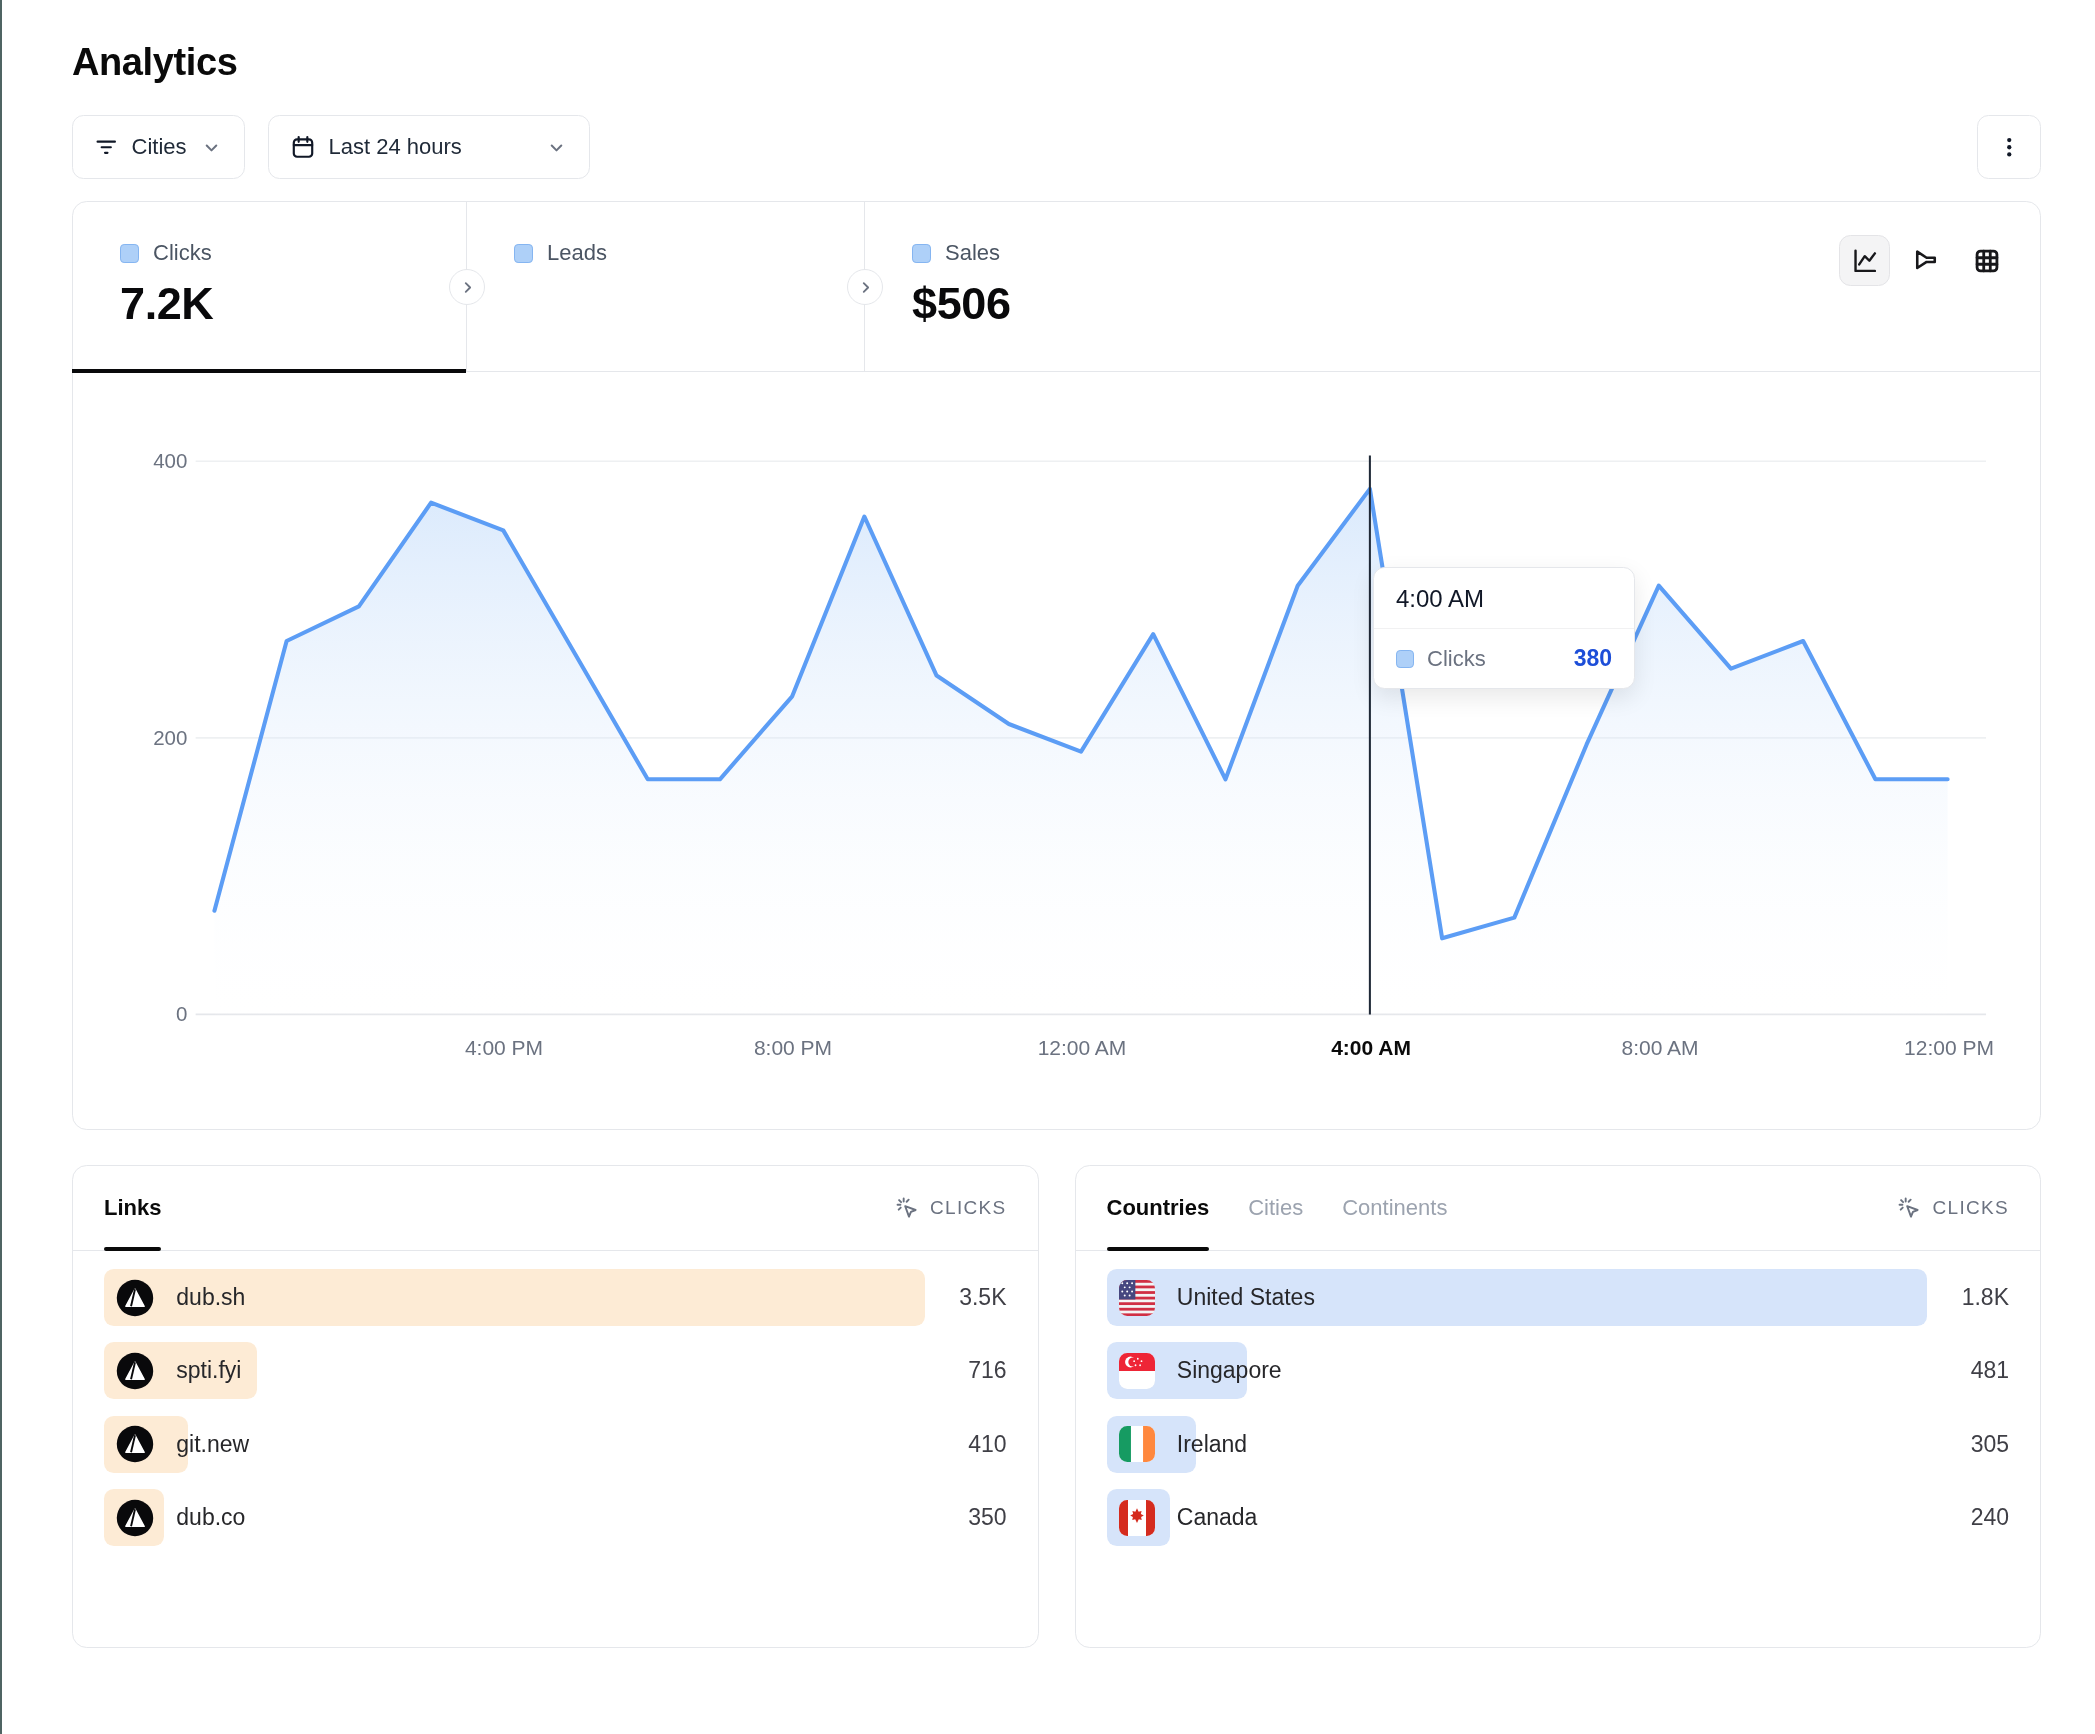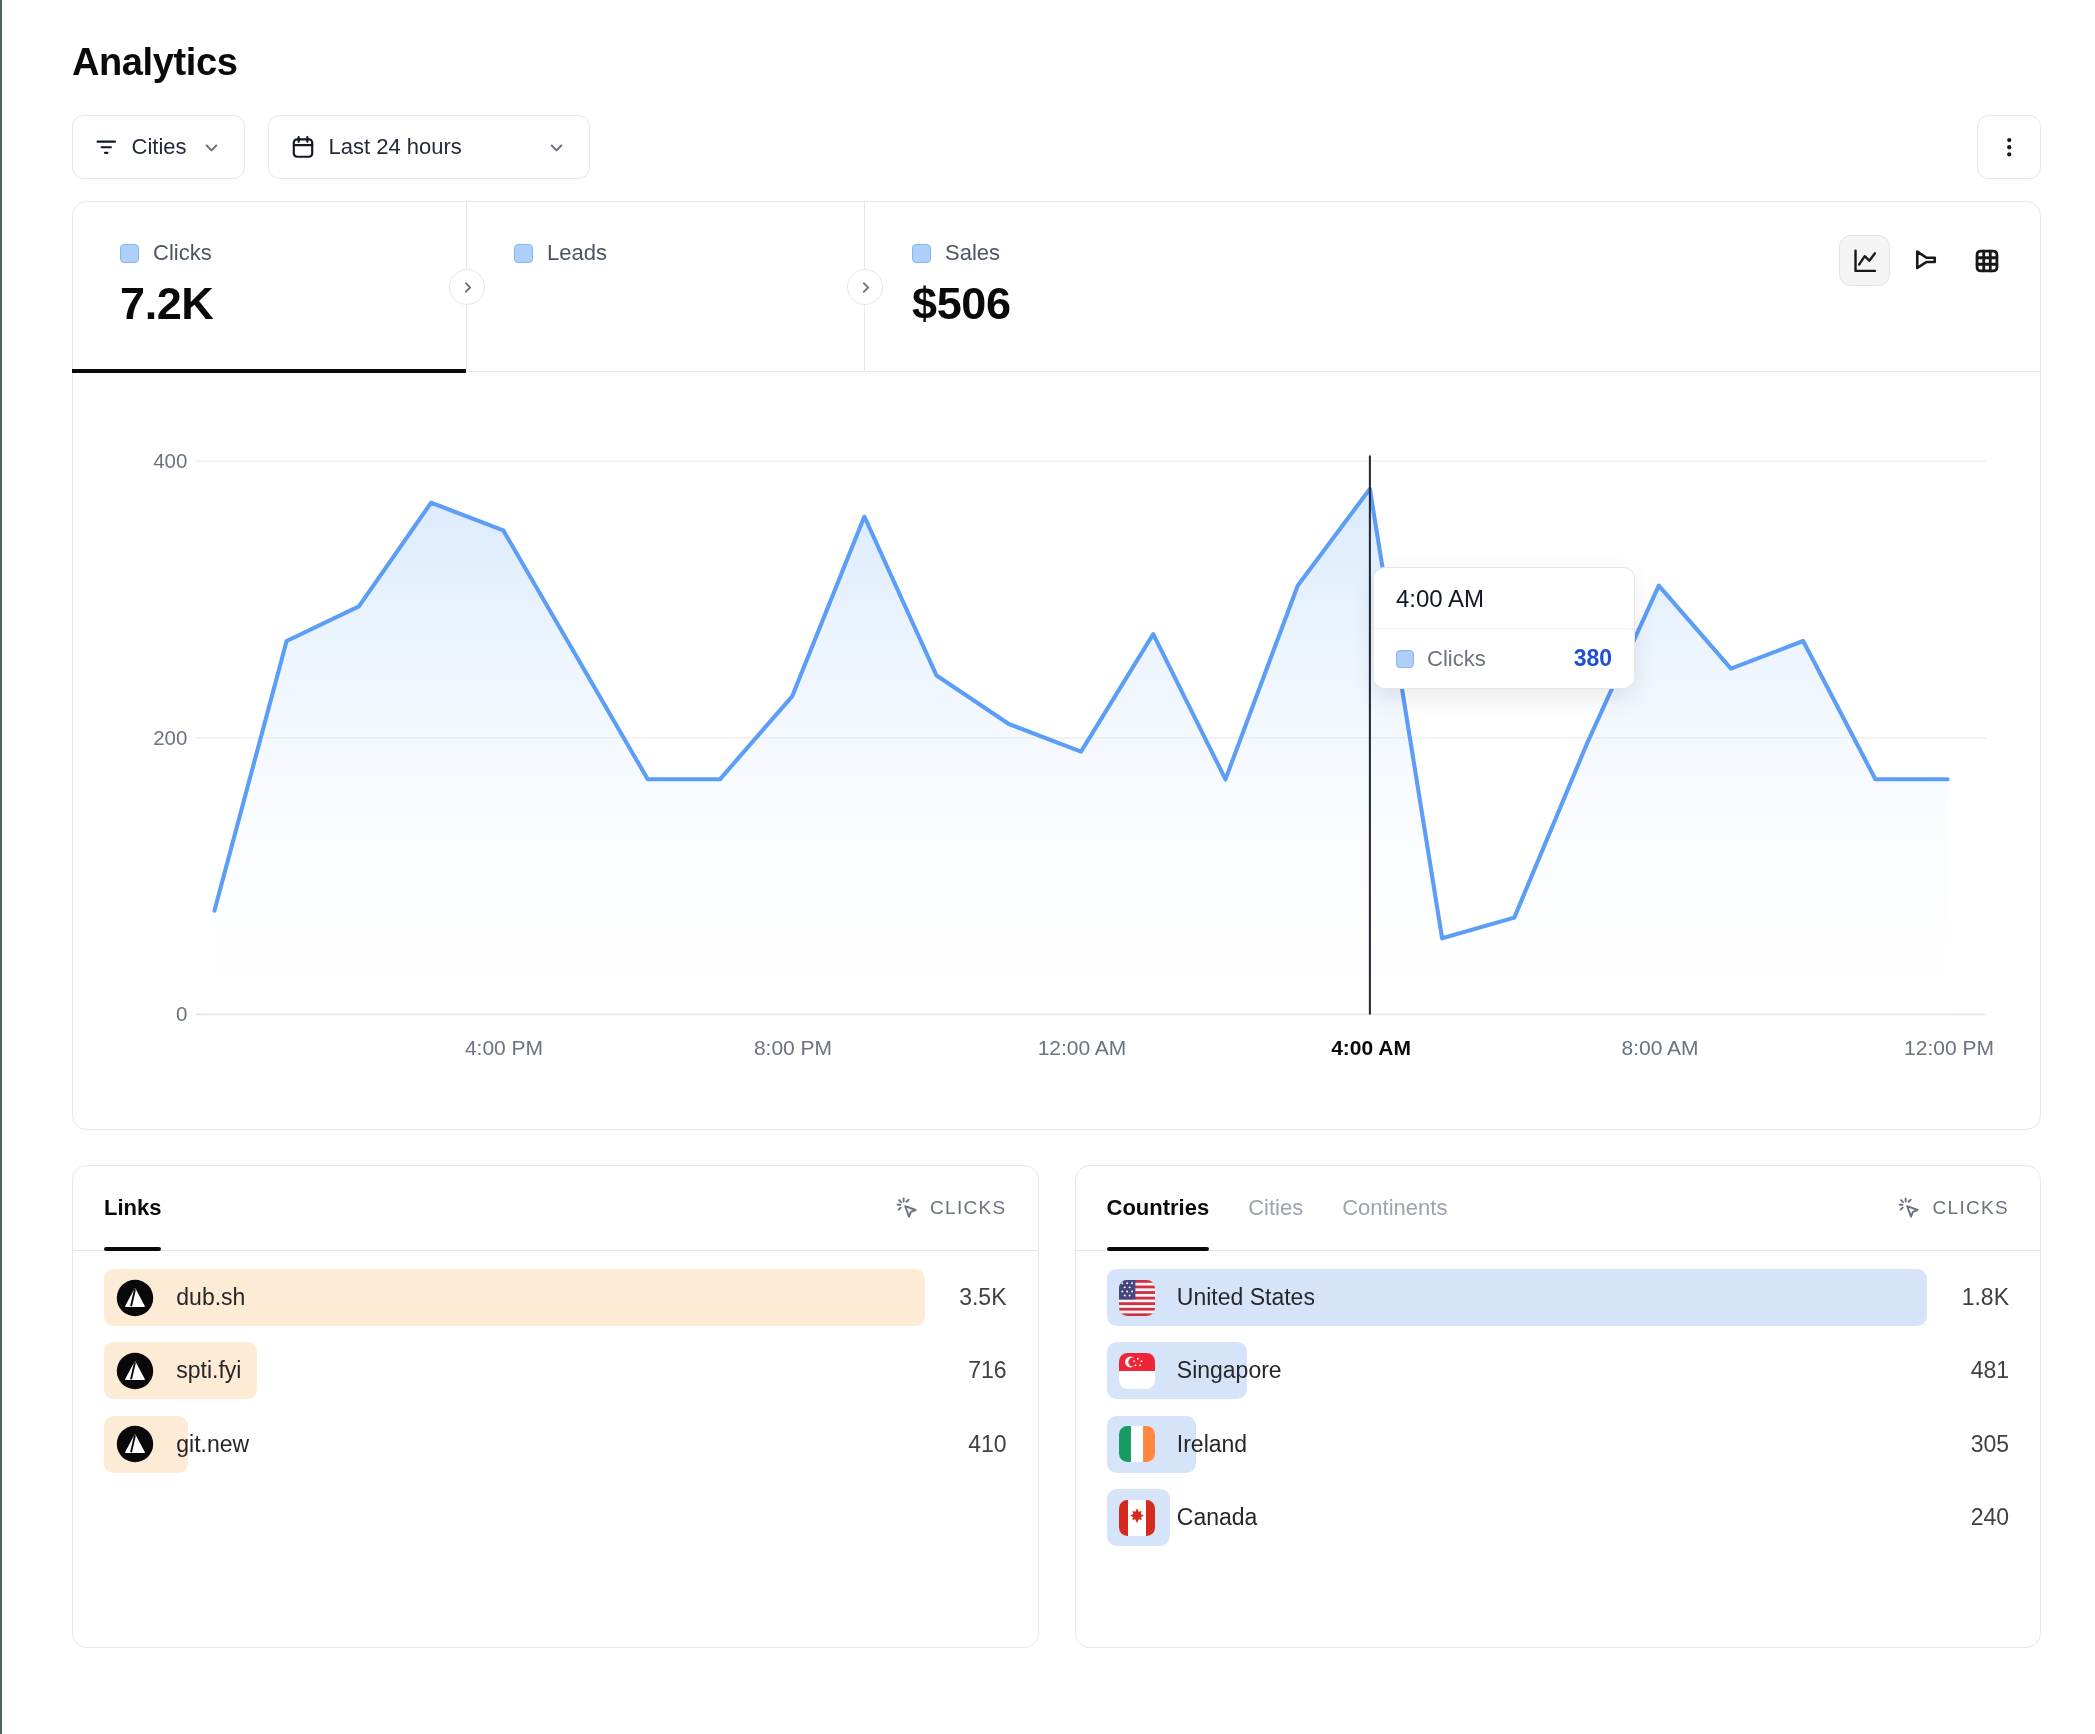--- a/index.html
+++ b/index.html
@@ -260,20 +260,34 @@
                 <span style="display: flex; align-items: center;">
                   <svg class="avatar" viewBox="0 0 48 48">
                     <circle cx="24" cy="24" r="23" fill="#09090b"></circle>
                     <path d="M24 13 L35.5 34.5 H12.5 Z" fill="#ffffff" stroke="#ffffff" stroke-width="2" stroke-linejoin="round"></path>
                     <path d="M24 13 L19 34.5" stroke="#09090b" stroke-width="2.4"></path>
                   </svg>
                 </span>
                 <span class="row-label">git.new</span>
               </div>
               <span class="row-value">410</span>
+            </div>
+            <div class="row">
+              <div class="bar" style="background: rgb(253, 235, 213); width: calc(7.3% - 6px);"></div>
+              <div class="row-main">
+                <span style="display: flex; align-items: center;">
+                  <svg class="avatar" viewBox="0 0 48 48">
+                    <circle cx="24" cy="24" r="23" fill="#09090b"></circle>
+                    <path d="M24 13 L35.5 34.5 H12.5 Z" fill="#ffffff" stroke="#ffffff" stroke-width="2" stroke-linejoin="round"></path>
+                    <path d="M24 13 L19 34.5" stroke="#09090b" stroke-width="2.4"></path>
+                  </svg>
+                </span>
+                <span class="row-label">dub.co</span>
+              </div>
+              <span class="row-value">350</span>
             </div>
           </div>
       </div>
 
       <div class="panel">
         <div class="panel-header">
           <div class="panel-tabs">
             <div class="panel-tab active">Countries</div>
             <div class="panel-tab">Cities</div>
             <div class="panel-tab">Continents</div>

